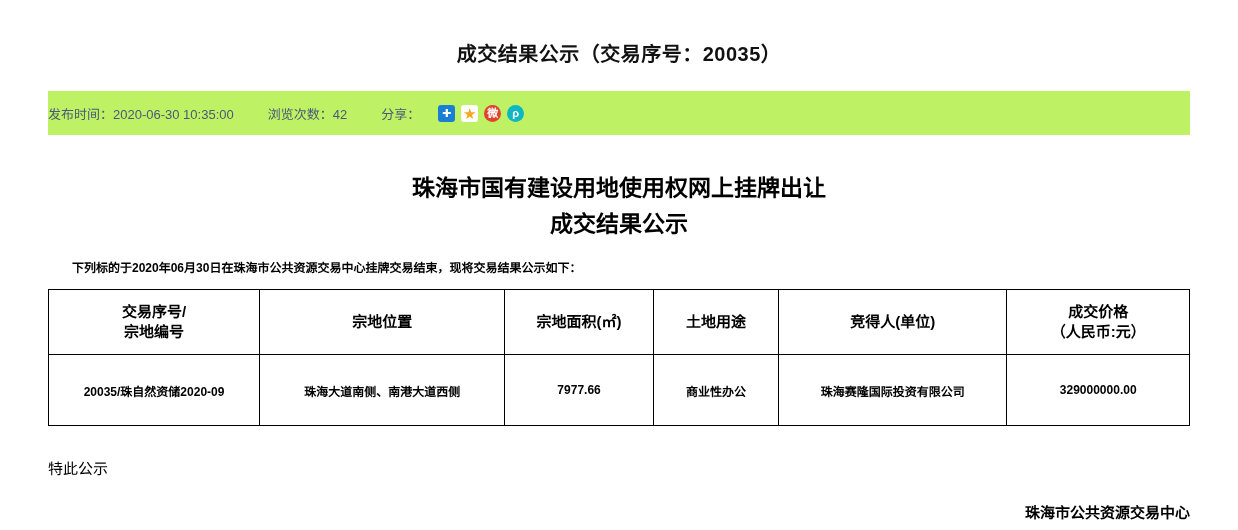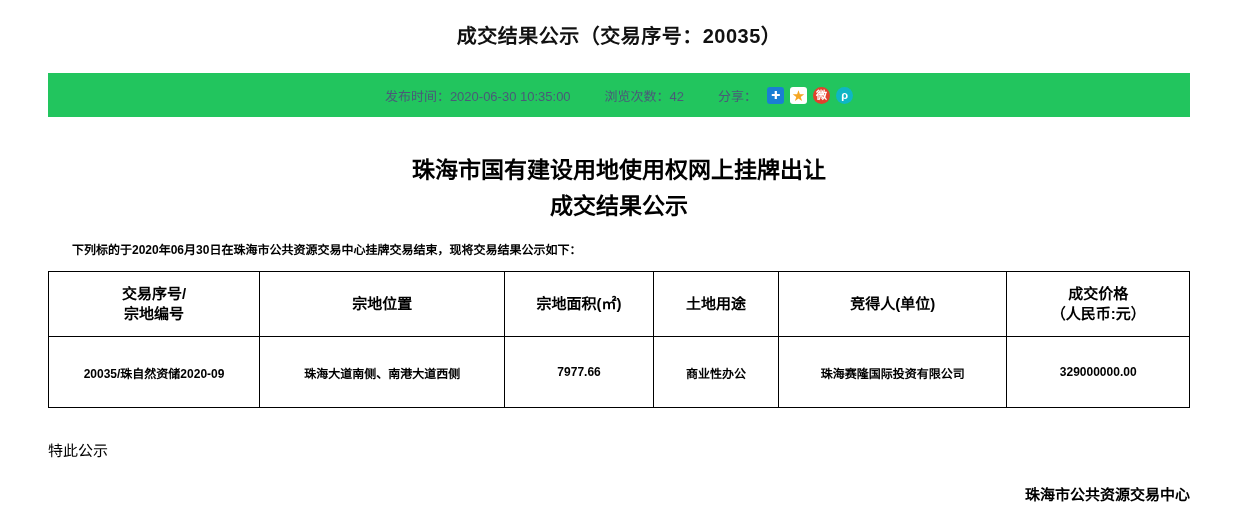--- a/index.html
+++ b/index.html
@@ -18,51 +18,51 @@
     position: relative;
     width: 1238px;
     height: 530px;
   }
   
   .doc-title {
     text-align: center;
     font-size: 20px;
     font-weight: bold;
     color: #111;
-    padding-top: 20px;
+    padding-top: 38px;
     letter-spacing: 0.5px;
   }
   
   .meta-bar {
     margin-top: 24px;
     margin-left: 48px;
     margin-right: 48px;
     height: 44px;
-    background: #22c55e;
+    background: #bef264;
     display: flex;
     align-items: center;
-    justify-content: center;
+    justify-content: flex-start;
     font-size: 13px;
     color: #4a5a78;
   }
   .meta-inner {
     display: flex;
     align-items: center;
     gap: 34px;
   }
   .meta-item {
     white-space: nowrap;
   }
   .share-group {
     display: flex;
     align-items: center;
     gap: 6px;
   }
   .share-label {
-    margin-right: 4px;
+    margin-right: 12px;
   }
   .share-ico {
     width: 17px;
     height: 17px;
     border-radius: 3px;
     display: inline-flex;
     align-items: center;
     justify-content: center;
     font-size: 11px;
     line-height: 1;

